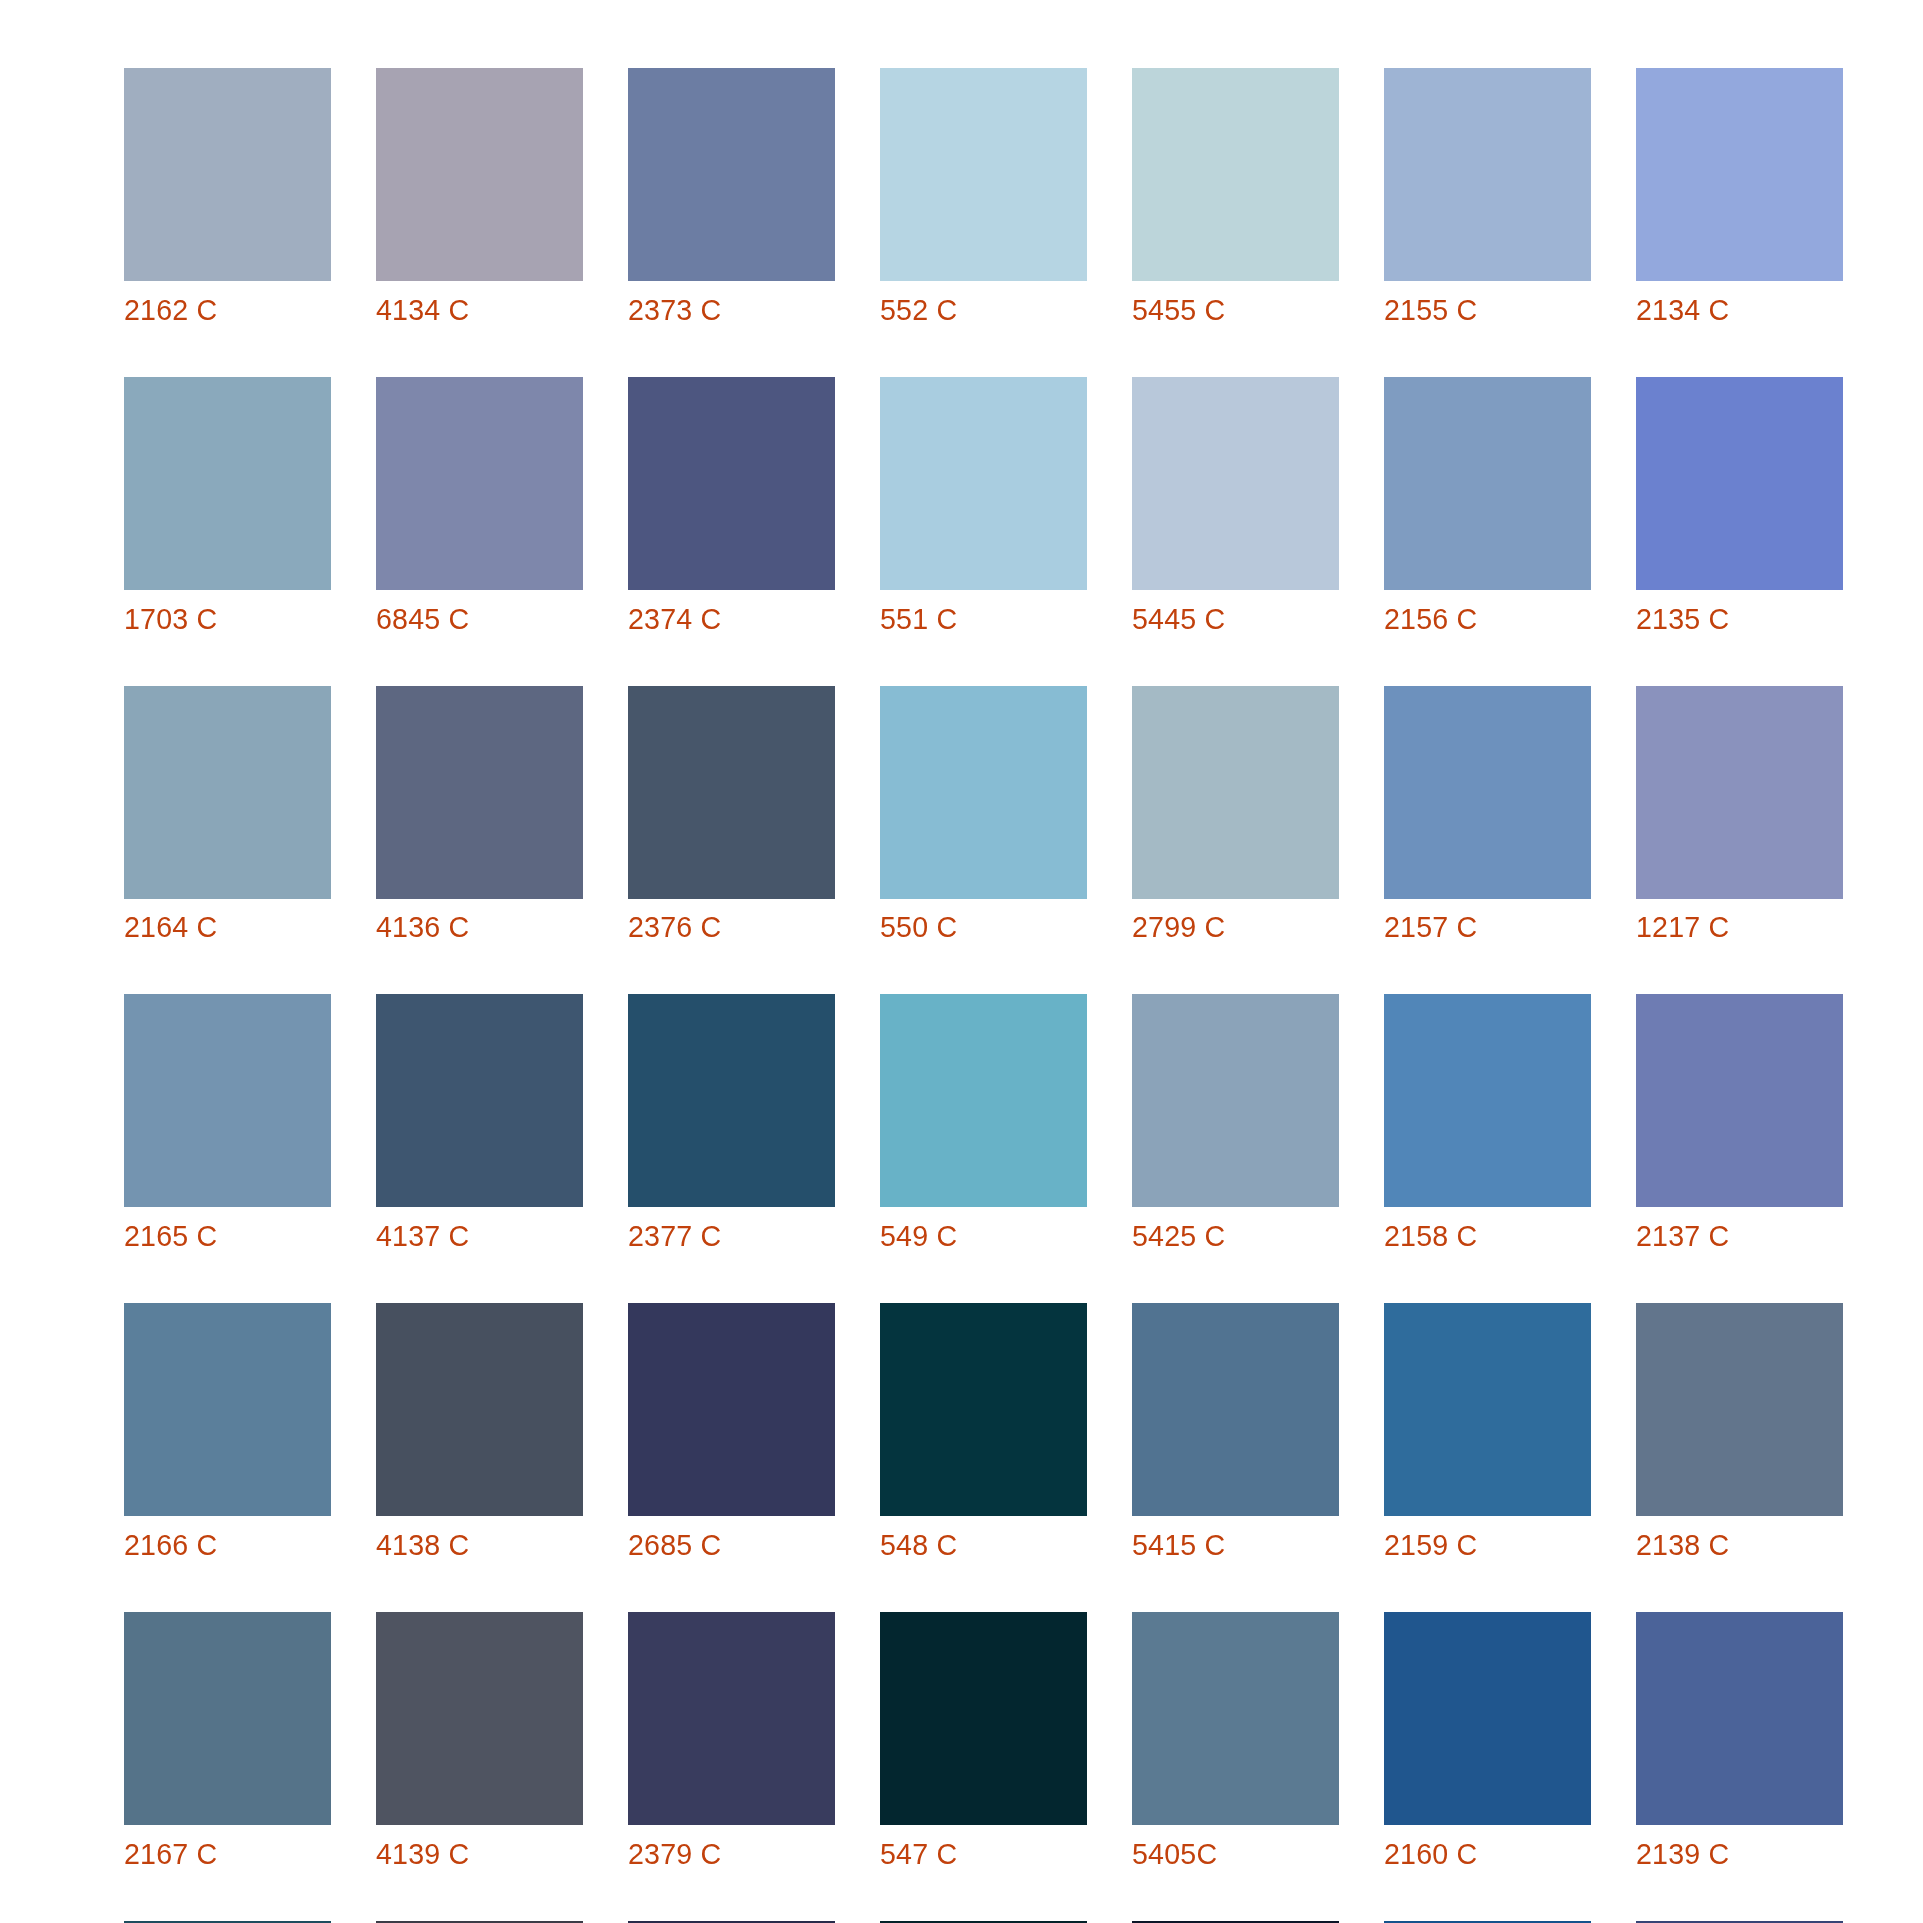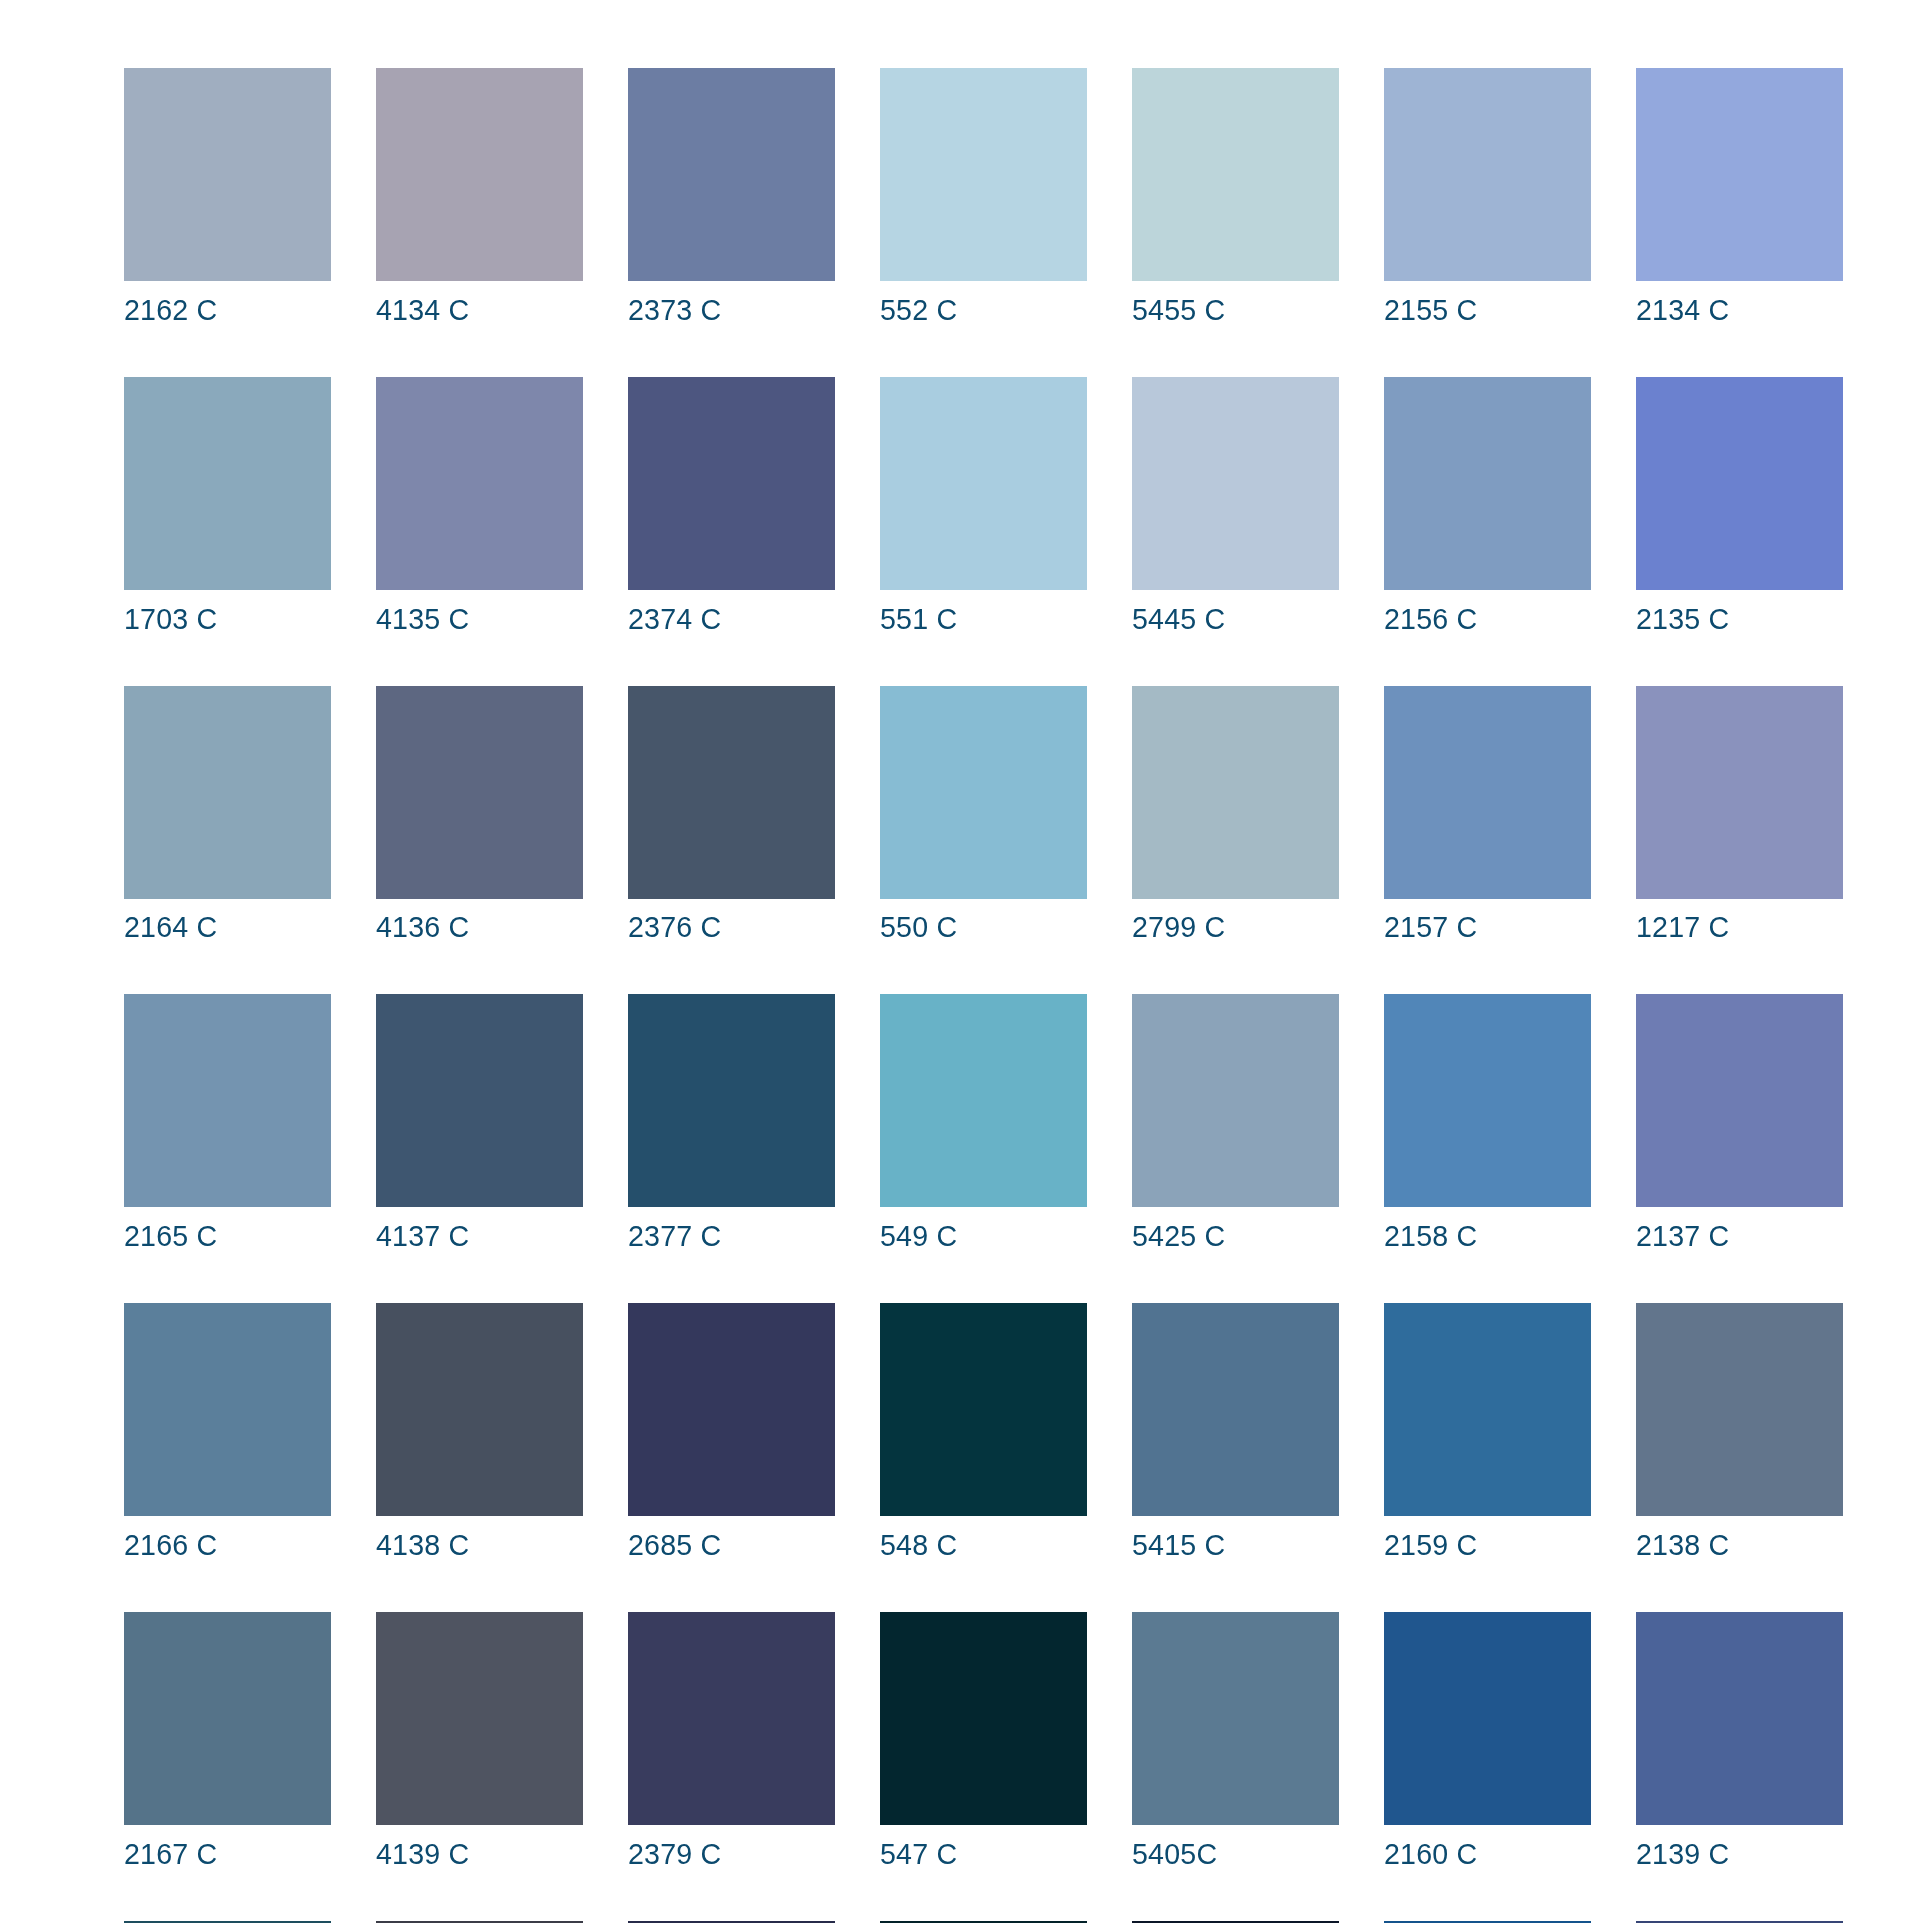--- a/index.html
+++ b/index.html
@@ -40,21 +40,21 @@
     height: 213px;
     display: block;
   }
   .swatch-label {
     display: block;
     margin-top: 12.8px;
     font-family: "Liberation Sans", sans-serif;
     font-size: 28.6px;
     line-height: 33px;
     letter-spacing: 0.2px;
-    color: #0c4a6e;
+    color: #c2410c;
     white-space: nowrap;
   }
 </style>
 </head>
 <body style="background: rgb(255, 255, 255);">
 
 <div id="sheet">
   <div id="swatch-grid">
       <div class="swatch-cell">
         <span class="swatch-chip" style="background-color: rgb(160, 174, 192);"></span>
@@ -83,21 +83,21 @@
       <div class="swatch-cell">
         <span class="swatch-chip" style="background-color: rgb(147, 168, 221);"></span>
         <span class="swatch-label">2134 C</span>
       </div>
       <div class="swatch-cell">
         <span class="swatch-chip" style="background-color: rgb(138, 169, 188);"></span>
         <span class="swatch-label">1703 C</span>
       </div>
       <div class="swatch-cell">
         <span class="swatch-chip" style="background-color: rgb(126, 135, 171);"></span>
-        <span class="swatch-label">4135 C</span>
+        <span class="swatch-label">6845 C</span>
       </div>
       <div class="swatch-cell">
         <span class="swatch-chip" style="background-color: rgb(77, 86, 128);"></span>
         <span class="swatch-label">2374 C</span>
       </div>
       <div class="swatch-cell">
         <span class="swatch-chip" style="background-color: rgb(169, 205, 224);"></span>
         <span class="swatch-label">551 C</span>
       </div>
       <div class="swatch-cell">

